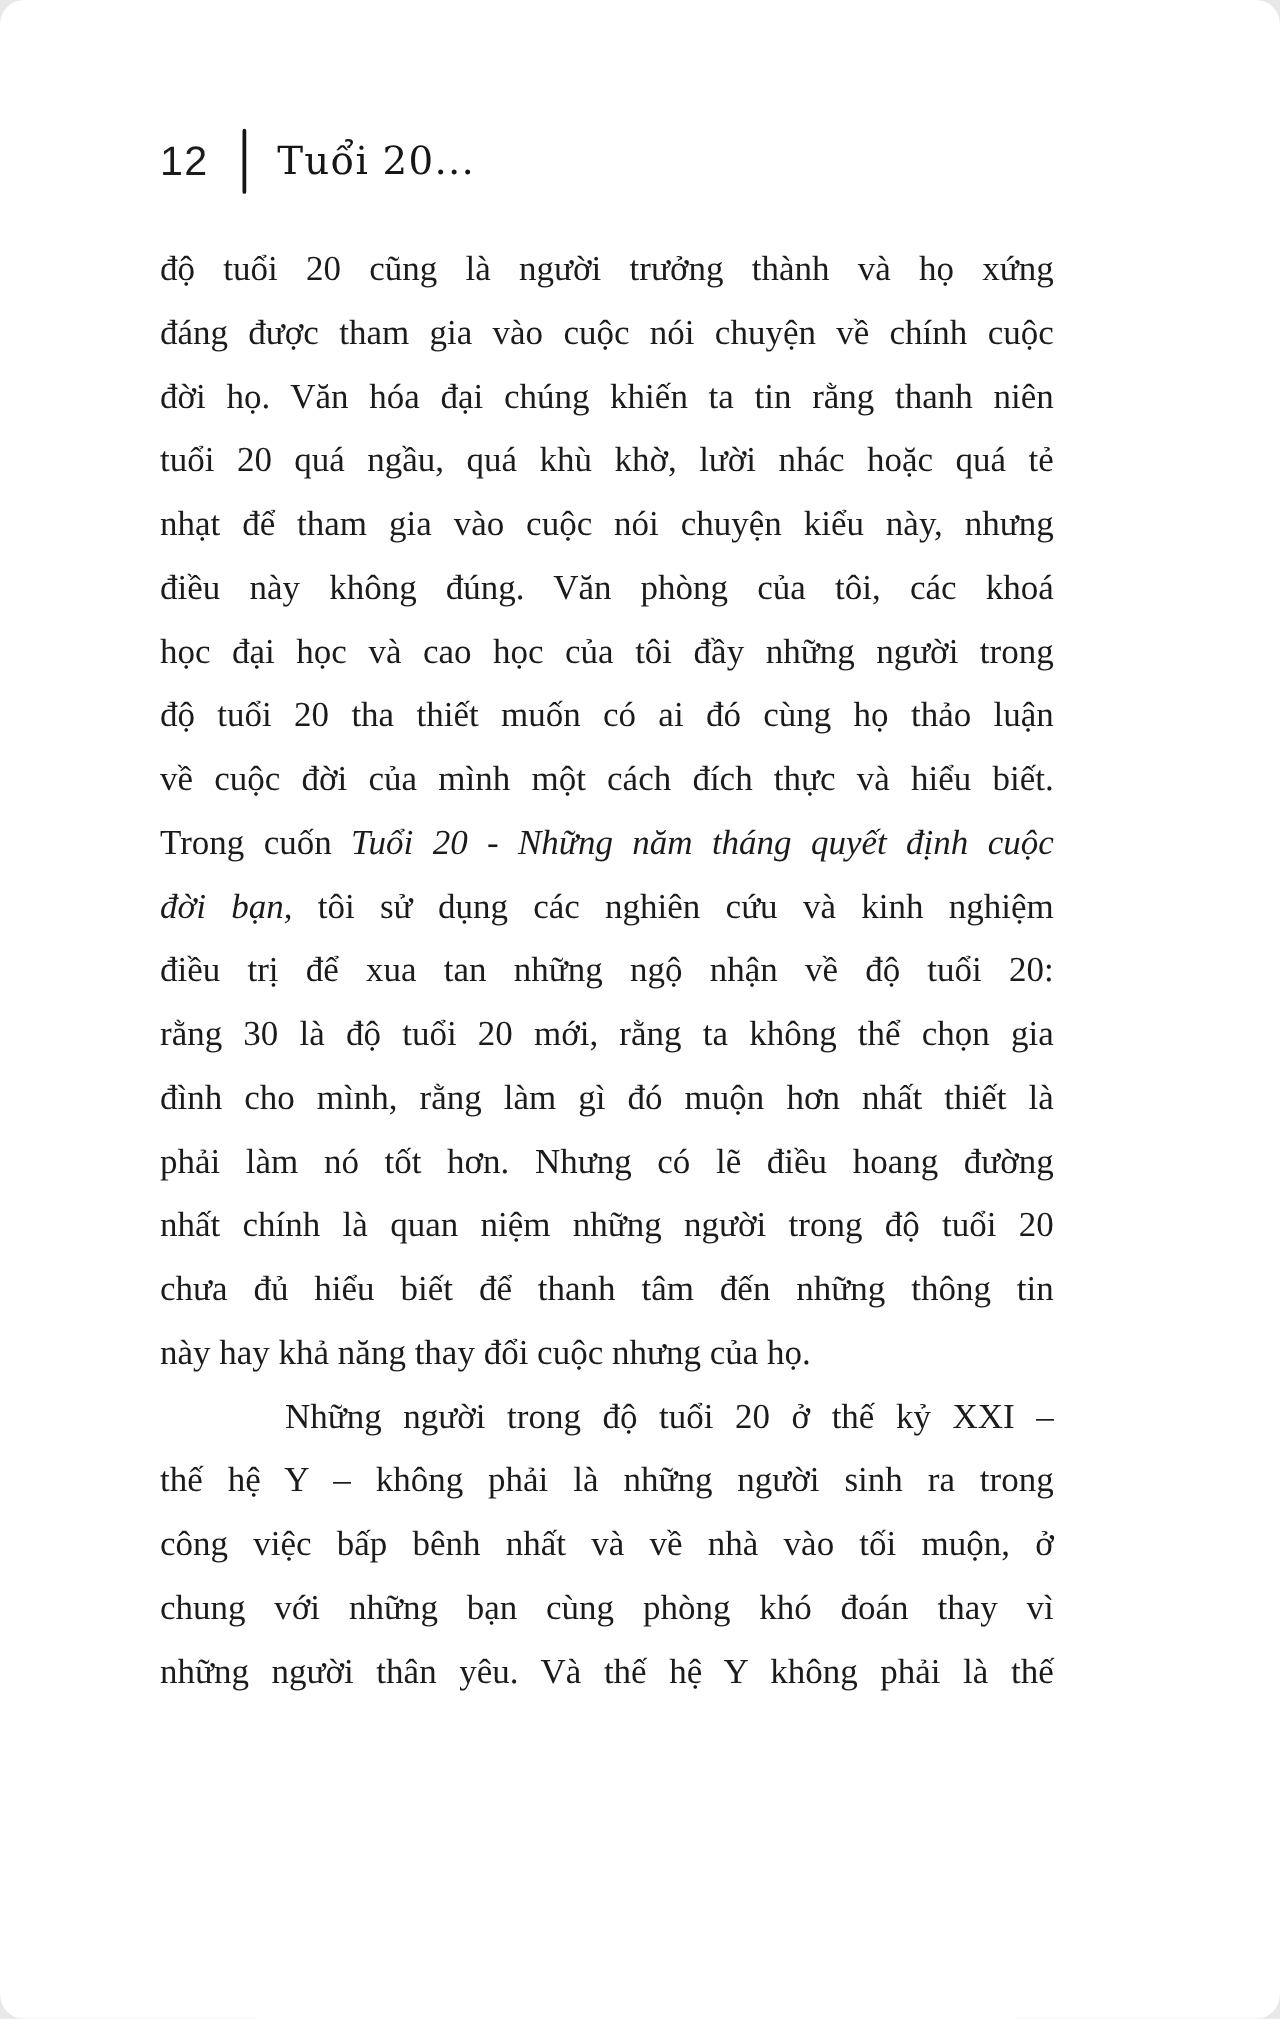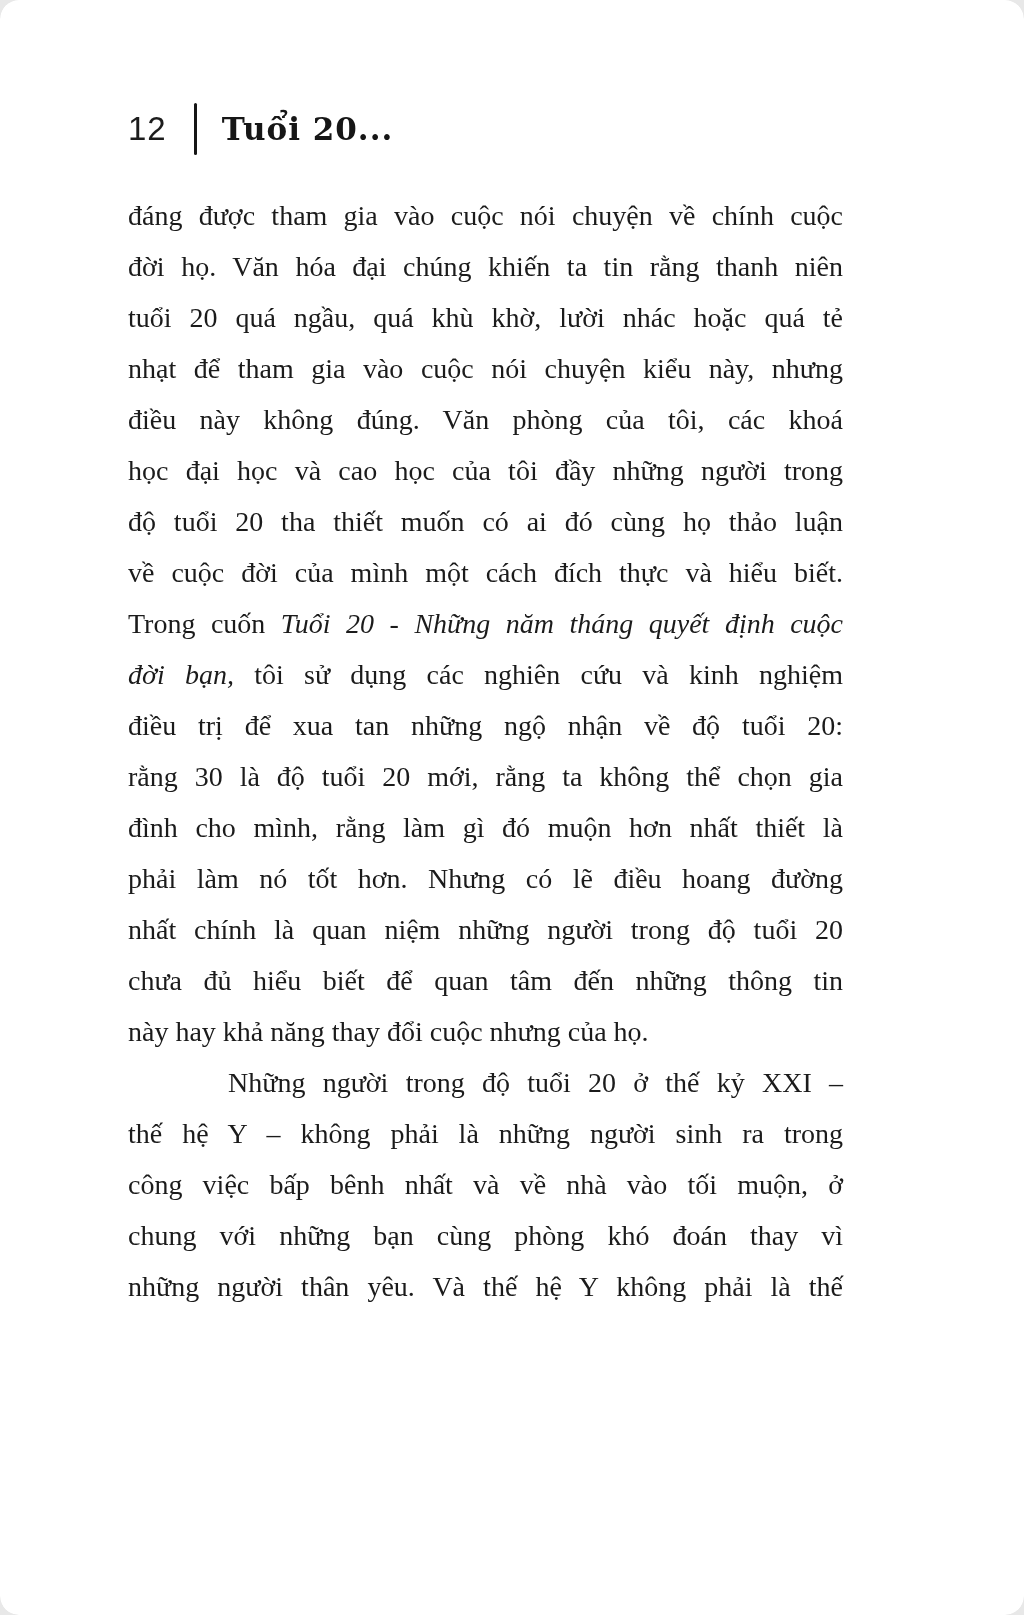--- a/index.html
+++ b/index.html
@@ -32,21 +32,21 @@
     display: inline-block;
     width: 3px;
     height: 52px;
     background: #161616;
     margin-left: 27px;
     margin-right: 25px;
   }
   .running-title {
     font-family: "DejaVu Serif", serif;
     font-size: 31px;
-    font-weight: 700;
+    font-weight: 400;
     color: #161616;
     letter-spacing: 1px;
   }
   .text-block {
     position: absolute;
     top: 190px;
     left: 128px;
     width: 715px;
     font-family: "Liberation Serif", "DejaVu Serif", serif;
     font-size: 28px;
@@ -71,36 +71,37 @@
 
 <div class="page">
 
   <header class="running-header">
     <span class="page-num">12</span>
     <span class="header-bar"></span>
     <span class="running-title">Tuổi 20...</span>
   </header>
 
   <main class="text-block">
+      <div class="line just"><span>độ tuổi 20 cũng là người trưởng thành và họ xứng</span></div>
       <div class="line just"><span>đáng được tham gia vào cuộc nói chuyện về chính cuộc</span></div>
       <div class="line just"><span>đời họ. Văn hóa đại chúng khiến ta tin rằng thanh niên</span></div>
       <div class="line just"><span>tuổi 20 quá ngầu, quá khù khờ, lười nhác hoặc quá tẻ</span></div>
       <div class="line just"><span>nhạt để tham gia vào cuộc nói chuyện kiểu này, nhưng</span></div>
       <div class="line just"><span>điều này không đúng. Văn phòng của tôi, các khoá</span></div>
       <div class="line just"><span>học đại học và cao học của tôi đầy những người trong</span></div>
       <div class="line just"><span>độ tuổi 20 tha thiết muốn có ai đó cùng họ thảo luận</span></div>
       <div class="line just"><span>về cuộc đời của mình một cách đích thực và hiểu biết.</span></div>
       <div class="line just"><span>Trong cuốn </span><em>Tuổi 20 - Những năm tháng quyết định cuộc</em></div>
       <div class="line just"><em>đời bạn,</em><span> tôi sử dụng các nghiên cứu và kinh nghiệm</span></div>
       <div class="line just"><span>điều trị để xua tan những ngộ nhận về độ tuổi 20:</span></div>
       <div class="line just"><span>rằng 30 là độ tuổi 20 mới, rằng ta không thể chọn gia</span></div>
       <div class="line just"><span>đình cho mình, rằng làm gì đó muộn hơn nhất thiết là</span></div>
       <div class="line just"><span>phải làm nó tốt hơn. Nhưng có lẽ điều hoang đường</span></div>
       <div class="line just"><span>nhất chính là quan niệm những người trong độ tuổi 20</span></div>
-      <div class="line just"><span>chưa đủ hiểu biết để quan tâm đến những thông tin</span></div>
+      <div class="line just"><span>chưa đủ hiểu biết để thanh tâm đến những thông tin</span></div>
       <div class="line"><span>này hay khả năng thay đổi cuộc nhưng của họ.</span></div>
       <div class="line just indent"><span>Những người trong độ tuổi 20 ở thế kỷ XXI –</span></div>
       <div class="line just"><span>thế hệ Y – không phải là những người sinh ra trong</span></div>
       <div class="line just"><span>công việc bấp bênh nhất và về nhà vào tối muộn, ở</span></div>
       <div class="line just"><span>chung với những bạn cùng phòng khó đoán thay vì</span></div>
       <div class="line just"><span>những người thân yêu. Và thế hệ Y không phải là thế</span></div>
     </main>
 
 </div>
 

